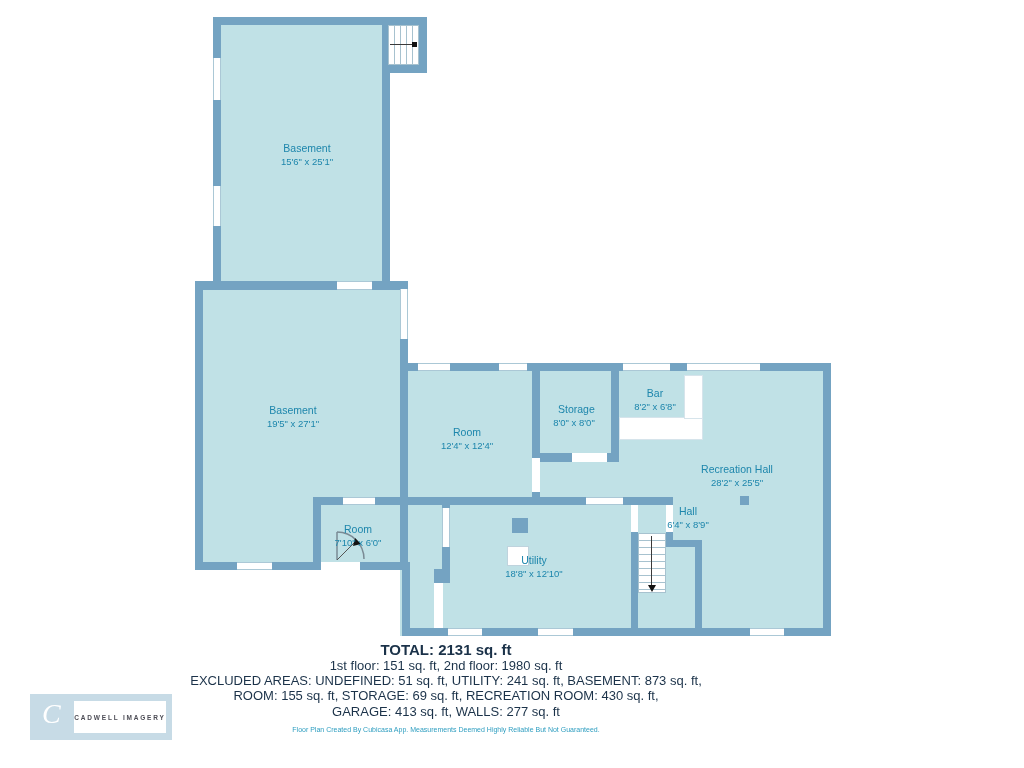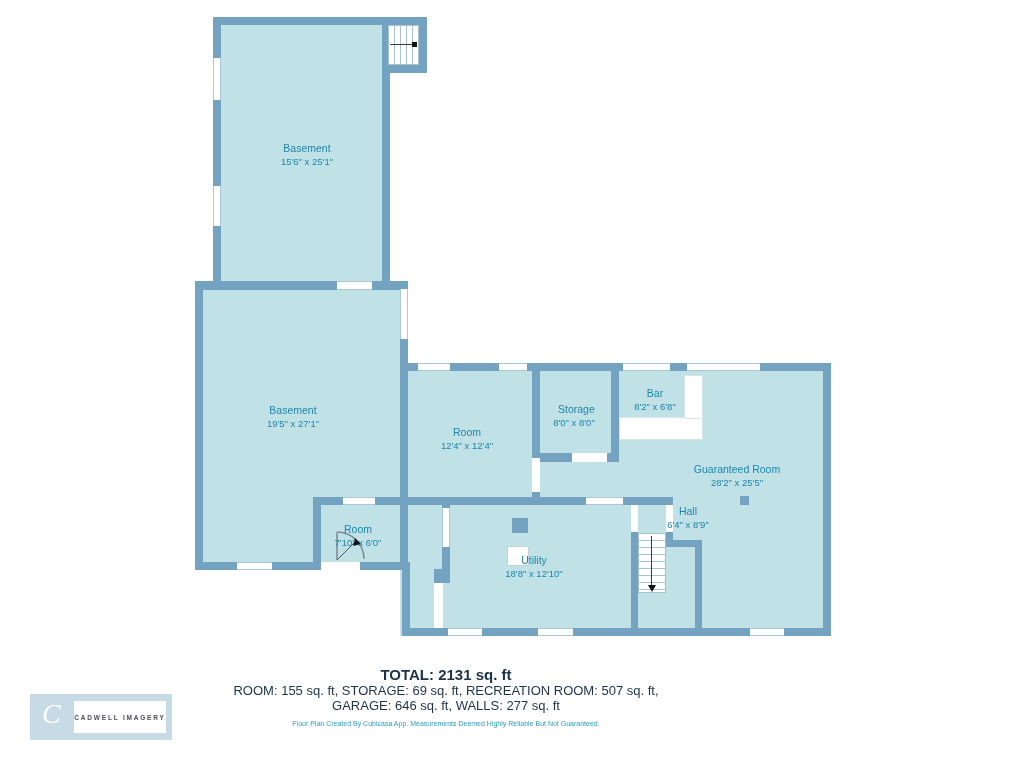--- a/index.html
+++ b/index.html
@@ -15,21 +15,21 @@
   .stairs-h{position:absolute;background:repeating-linear-gradient(to bottom,#ffffff 0 6px,#A7C2CF 6px 7px);border:1px solid #A7C2CF;box-sizing:border-box;}
   .arrow-line-h{position:absolute;height:1px;background:#3a3a3a;}
   .arrow-line-v{position:absolute;width:1px;background:#3a3a3a;}
   .arrow-sq{position:absolute;width:5px;height:5px;background:#111;}
   .arrow-head-down{position:absolute;width:0;height:0;border-left:4px solid transparent;border-right:4px solid transparent;border-top:7px solid #111;}
   .fixture-dark{position:absolute;background:#74A3C2;}
   .fixture-light{position:absolute;background:#ffffff;border:1px solid #BFD3DD;box-sizing:border-box;}
   .rlabel{position:absolute;transform:translateX(-50%);text-align:center;color:#1D86AC;
           white-space:nowrap;line-height:13px;font-size:10.5px;}
   .rlabel .dims{font-size:9.5px;}
-  .footer{position:absolute;left:0;right:0;top:641px;text-align:center;color:#1B3249;margin-top:25px;}
+  .footer{position:absolute;left:0;right:0;top:641px;text-align:center;color:#1B3249;}
   .footer .total{font-size:15px;font-weight:bold;line-height:17px;}
   .footer .line{font-size:13px;line-height:15.2px;}
   .footer .disclaimer{margin-top:7px;font-size:7px;color:#2F9EC0;}
   .logo{position:absolute;left:30px;top:694px;width:142px;height:46px;background:#C7DBE6;}
   .logo .initial{position:absolute;left:12px;top:4px;color:#ffffff;font-family:"Liberation Serif", serif;
                  font-style:italic;font-size:28px;}
   .logo .namebox{position:absolute;left:44px;top:7px;width:92px;height:32px;background:#ffffff;
                  display:flex;align-items:center;justify-content:center;}
   .logo .namebox span{font-size:6.5px;font-weight:600;letter-spacing:1.8px;color:#4C4C55;}
   svg{position:absolute;overflow:visible;}
@@ -128,40 +128,42 @@
   </div>
   <div class="rlabel" style="left:574px;top:403px;text-align:right;">
     <div>Storage</div>
     <div class="dims">8'0" x 8'0"</div>
   </div>
   <div class="rlabel" style="left:655px;top:387px;">
     <div>Bar</div>
     <div class="dims">8'2" x 6'8"</div>
   </div>
   <div class="rlabel" style="left:737px;top:463px;">
-    <div>Guaranteed Room</div>
+    <div>Recreation Hall</div>
     <div class="dims">28'2" x 25'5"</div>
   </div>
   <div class="rlabel" style="left:688px;top:505px;">
     <div>Hall</div>
     <div class="dims">6'4" x 8'9"</div>
   </div>
   <div class="rlabel" style="left:358px;top:523px;">
     <div>Room</div>
     <div class="dims">7'10" x 6'0"</div>
   </div>
   <div class="rlabel" style="left:534px;top:554px;">
     <div>Utility</div>
     <div class="dims">18'8" x 12'10"</div>
   </div>
 
   <div class="footer">
     <div class="total">TOTAL: 2131 sq. ft</div>
-    <div class="line">ROOM: 155 sq. ft, STORAGE: 69 sq. ft, RECREATION ROOM: 507 sq. ft,</div>
-    <div class="line">GARAGE: 646 sq. ft, WALLS: 277 sq. ft</div>
+    <div class="line">1st floor: 151 sq. ft, 2nd floor: 1980 sq. ft</div>
+    <div class="line">EXCLUDED AREAS: UNDEFINED: 51 sq. ft, UTILITY: 241 sq. ft, BASEMENT: 873 sq. ft,</div>
+    <div class="line">ROOM: 155 sq. ft, STORAGE: 69 sq. ft, RECREATION ROOM: 430 sq. ft,</div>
+    <div class="line">GARAGE: 413 sq. ft, WALLS: 277 sq. ft</div>
     <div class="disclaimer">Floor Plan Created By Cubicasa App. Measurements Deemed Highly Reliable But Not Guaranteed.</div>
   </div>
 
   <div class="logo">
     <div class="initial">C</div>
     <div class="namebox">
       <span>CADWELL IMAGERY</span>
     </div>
   </div>
 

